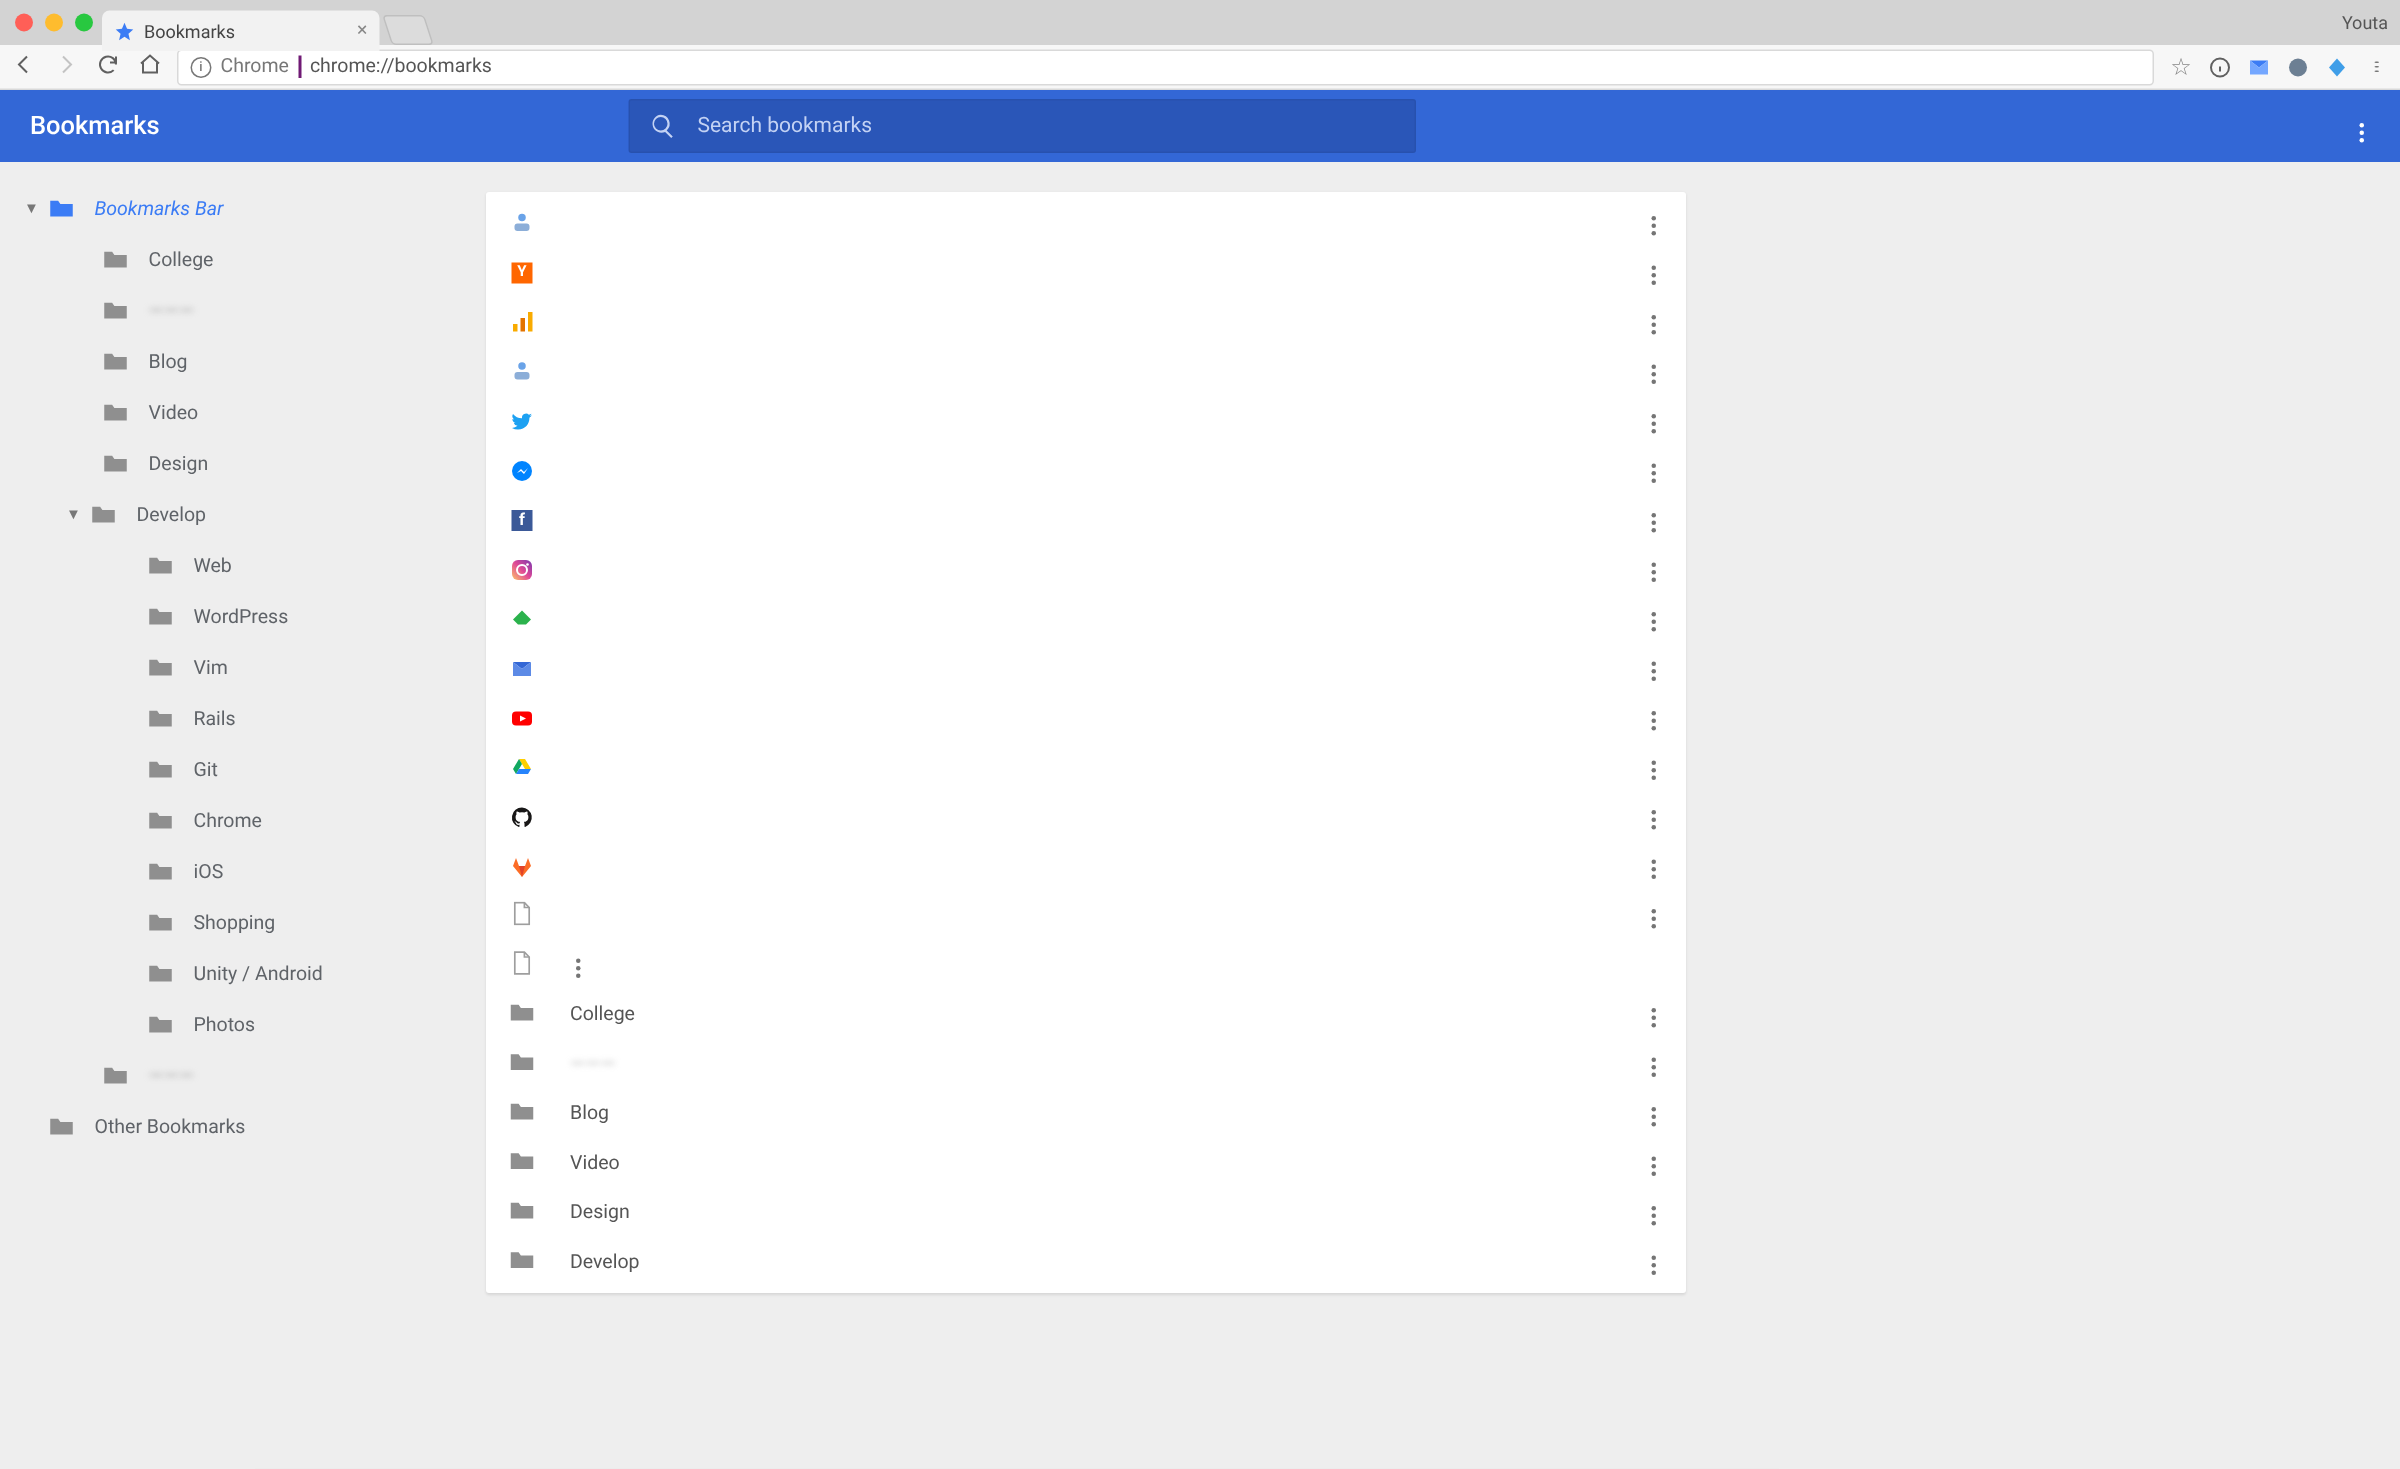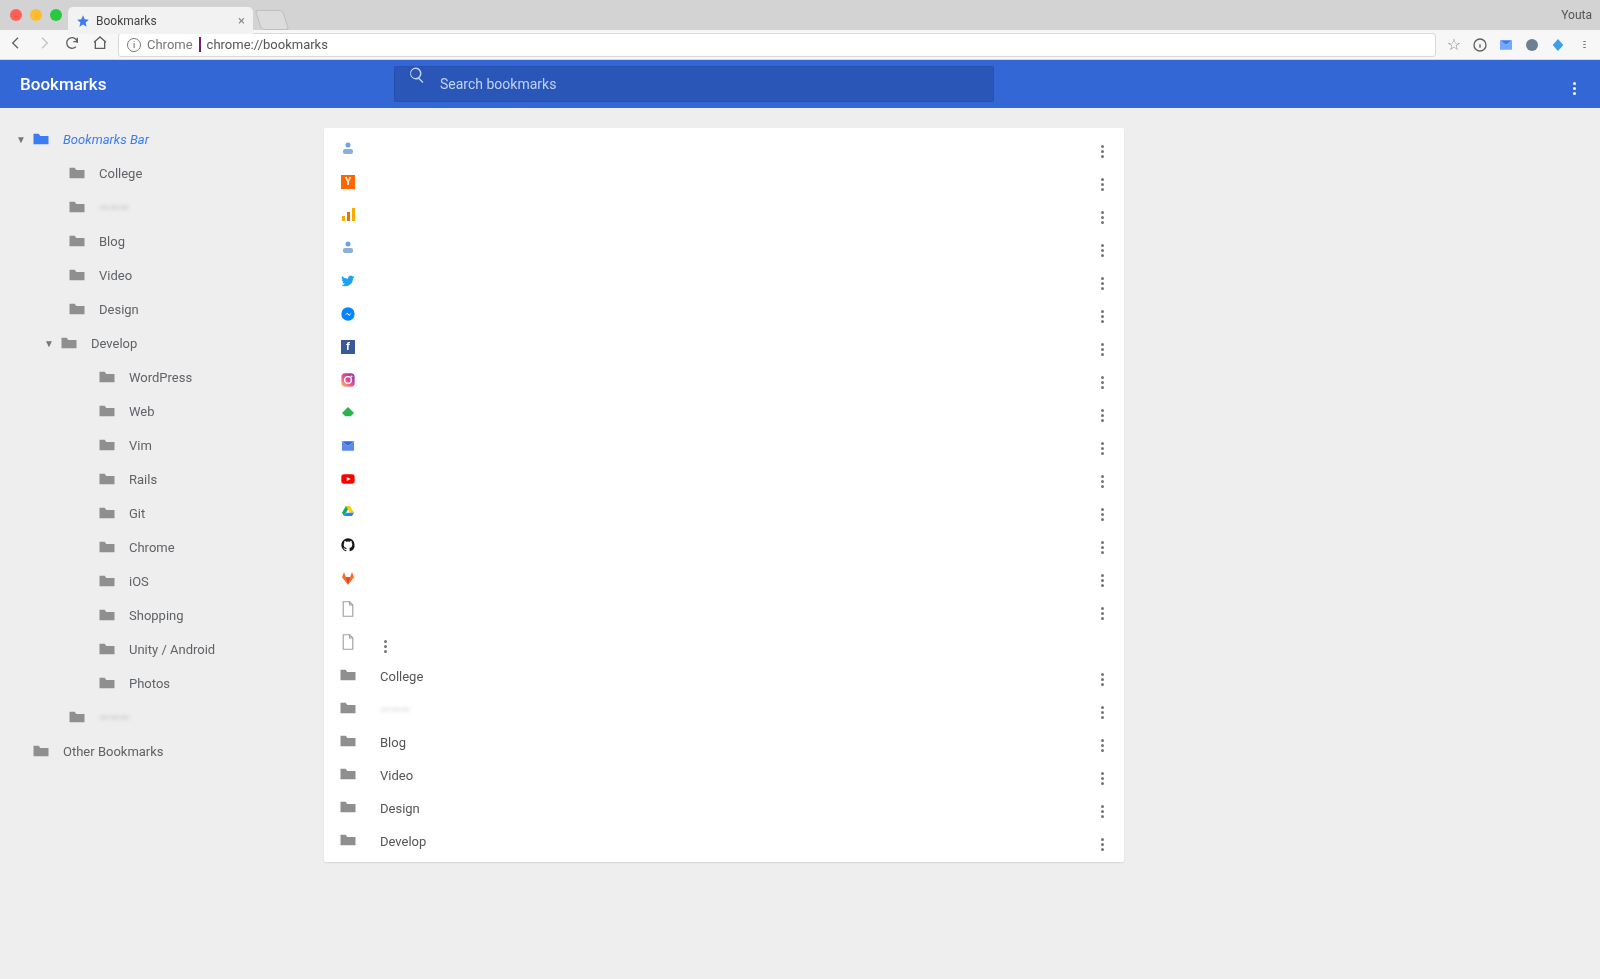--- a/index.html
+++ b/index.html
@@ -26,21 +26,21 @@
   .omnibox { flex:1; height:24px; background:#fff; border:1px solid #d9d9d9; border-radius:3px; display:flex; align-items:center; padding:0 8px; font-size:13px; color:#555; gap:6px;}
   .omnibox .chip { color:#777; padding-right:6px; border-right:2px solid #701a75;}
   .omnibox .secure-icon { width:14px; height:14px; border:1.5px solid #777; border-radius:50%; display:inline-flex; align-items:center; justify-content:center; font-size:9px;}
   .ext-icons { display:flex; gap:10px; align-items:center; color:#606060;}
   .ext-icons span, .ext-icons svg { width:16px; height:16px; display:inline-flex; align-items:center; justify-content:center;}
   .star { font-size:16px; color:#888;}
 
   
   .app-header { height:48px; background:#3367d6; color:#fff; display:flex; align-items:center; padding:0 20px;}
   .app-title { font-size:17px; font-weight:500;}
-  .search-wrap { margin:0 auto; width:600px; height:36px; background:#2a56b8; border-radius:2px; display:flex; padding:0 14px; gap:14px; box-shadow:inset 0 0 0 1px rgba(0,0,0,0.05);}
+  .search-wrap { margin:0 auto; width:525px; height:36px; background:#2a56b8; border-radius:2px; display:flex; align-items:center; padding:0 14px; gap:14px; box-shadow:inset 0 0 0 1px rgba(0,0,0,0.05);}
   .search-wrap svg{ width:18px; height:18px; fill:#c3d2f4;}
   .search-wrap input { background:transparent; border:none; outline:none; color:#fff; font-size:14px; flex:1;}
   .search-wrap input::placeholder { color:#c3d2f4;}
   .header-more { margin-left:auto; color:#fff;}
 
   .content { position:absolute; top:108px; bottom:0; left:0; right:0; display:flex; background:#eeeeee;}
 
   
   .sidebar { width:300px; padding:14px 10px; font-size:13px; color:#5f6368;}
   .tree-row { display:flex; align-items:center; height:34px; border-radius:2px; cursor:pointer; }
@@ -206,27 +206,27 @@
           <span class="arrow">▼</span>
           <span class="folder-icon"><svg viewBox="0 0 24 18">
               <path d="M2 2h7l2 3h11v11H2z"></path>
             </svg></span>
           <span class="lbl">Develop</span>
         </div>
         <div class="tree-row indent-3">
           <span class="folder-icon"><svg viewBox="0 0 24 18">
               <path d="M2 2h7l2 3h11v11H2z"></path>
             </svg></span>
+          <span class="lbl">Web</span>
+        </div>
+        <div class="tree-row indent-3">
+          <span class="folder-icon"><svg viewBox="0 0 24 18">
+              <path d="M2 2h7l2 3h11v11H2z"></path>
+            </svg></span>
           <span class="lbl">WordPress</span>
-        </div>
-        <div class="tree-row indent-3">
-          <span class="folder-icon"><svg viewBox="0 0 24 18">
-              <path d="M2 2h7l2 3h11v11H2z"></path>
-            </svg></span>
-          <span class="lbl">Web</span>
         </div>
         <div class="tree-row indent-3">
           <span class="folder-icon"><svg viewBox="0 0 24 18">
               <path d="M2 2h7l2 3h11v11H2z"></path>
             </svg></span>
           <span class="lbl">Vim</span>
         </div>
         <div class="tree-row indent-3">
           <span class="folder-icon"><svg viewBox="0 0 24 18">
               <path d="M2 2h7l2 3h11v11H2z"></path>

